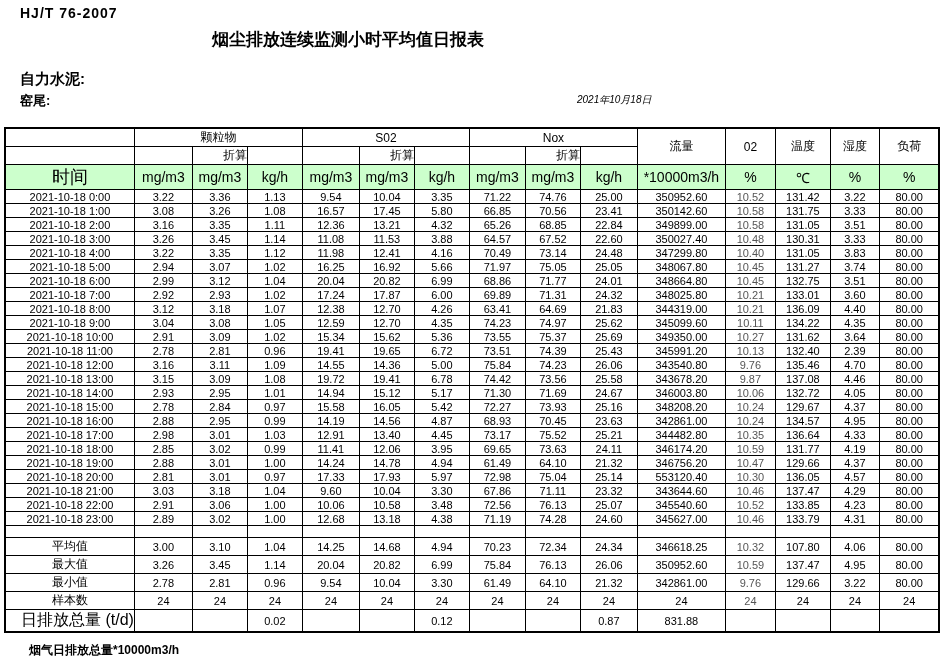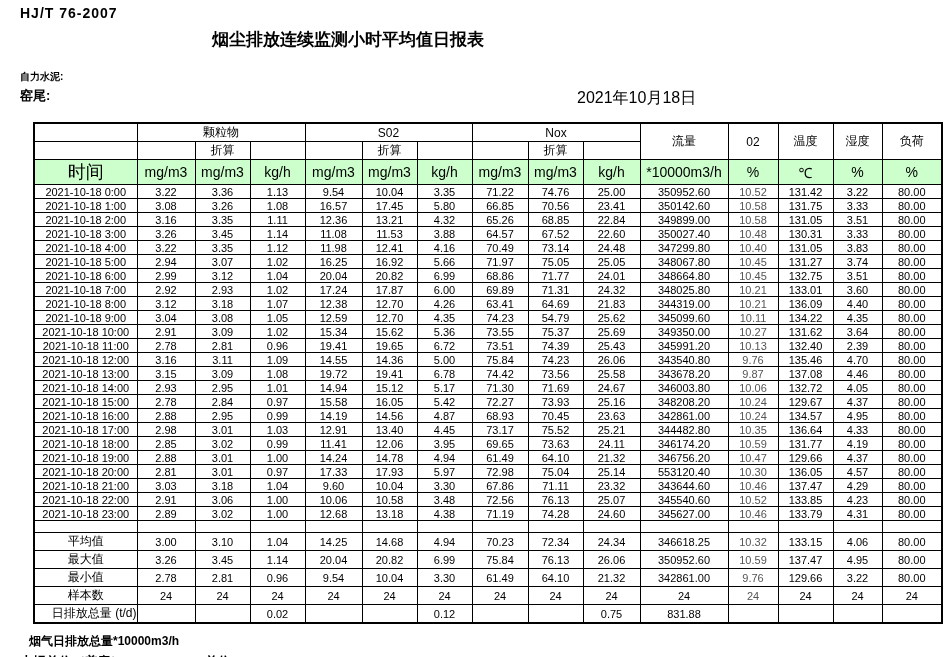--- a/index.html
+++ b/index.html
@@ -3,40 +3,40 @@
 <meta charset="utf-8">
 <style>
   * { box-sizing: border-box; }
   html,body { margin:0; padding:0; }
   body {
     width:945px; height:657px; background:#ffffff; color:#000;
     font-family:"Liberation Sans", sans-serif; overflow:hidden;
   }
   .standard { margin:5px 0 0 20px; font-weight:bold; font-size:14px; letter-spacing:1px; }
   .title { margin:7px 0 0 212px; font-weight:bold; font-size:17px; }
-  .company { margin:19px 0 0 20px; font-weight:bold; font-size:10px; }
+  .company { margin:19px 0 0 20px; font-weight:bold; font-size:15px; }
   .locline { position:relative; margin:3px 0 0 20px; font-weight:bold; font-size:13px; height:16px; }
-  .date { position:absolute; left:557px; top:1px; font-weight:normal; font-size:16px; }
+  .date { position:absolute; left:557px; top:1px; font-weight:normal; font-size:10px;font-style:italic; }
 
   table.report {
-    margin:19px 0 0 33px; border-collapse:collapse; table-layout:fixed;
+    margin:19px 0 0 4px; border-collapse:collapse; table-layout:fixed;
     border:2px solid #000;
   }
   .report th, .report td {
     border:1px solid #000; padding:0; text-align:center; overflow:hidden;
     white-space:nowrap; font-weight:normal; font-size:11px; height:14px;
   }
   .report thead tr.group th { height:17px; font-size:12px; }
-  .report thead tr.zhesuan th { height:15px; font-size:12px; }
+  .report thead tr.zhesuan th { height:15px; font-size:12px;text-align:right; }
   .report thead tr.units th { height:15px; background:var(--green,#ccffcc); font-size:14px; }
   .report thead tr.units th.time-h { font-size:18px; }
   .report td.o2 { color:#555; }
   .report tr.spacer td { height:12px; }
   .report td.sum-label { font-size:12px; }
-  .report td.total-label { font-size:12px; text-align:right; padding-left:3px; }
+  .report td.total-label { font-size:16px; text-align:right; padding-left:15px; }
   .note { margin:9px 0 0 29px; font-weight:bold; font-size:12px; }
   .footrow { position:relative; margin:3px 0 0 20px; font-weight:bold; font-size:13px; height:16px; }
   .unit-label { position:absolute; left:185px; top:0; }
 </style>
 </head>
 <body>
 
 <div class="standard">HJ/T  76-2007</div>
 <div class="title">烟尘排放连续监测小时平均值日报表</div>
 <div class="company">自力水泥:</div>
@@ -261,21 +261,21 @@
       </tr>
       <tr>
         <td class="time-cell">2021-10-18  9:00</td>
         <td>3.04</td>
         <td>3.08</td>
         <td>1.05</td>
         <td>12.59</td>
         <td>12.70</td>
         <td>4.35</td>
         <td>74.23</td>
-        <td>54.79</td>
+        <td>74.97</td>
         <td>25.62</td>
         <td>345099.60</td>
         <td class="o2">10.11</td>
         <td>134.22</td>
         <td>4.35</td>
         <td>80.00</td>
       </tr>
       <tr>
         <td class="time-cell">2021-10-18 10:00</td>
         <td>2.91</td>
@@ -537,21 +537,21 @@
         <td>3.10</td>
         <td>1.04</td>
         <td>14.25</td>
         <td>14.68</td>
         <td>4.94</td>
         <td>70.23</td>
         <td>72.34</td>
         <td>24.34</td>
         <td>346618.25</td>
         <td class="o2">10.32</td>
-        <td>133.15</td>
+        <td>107.80</td>
         <td>4.06</td>
         <td>80.00</td>
       </tr>
       <tr>
         <td class="sum-label">最大值</td>
         <td>3.26</td>
         <td>3.45</td>
         <td>1.14</td>
         <td>20.04</td>
         <td>20.82</td>
@@ -602,21 +602,21 @@
       <tr>
         <td class="total-label">日排放总量 (t/d)</td>
         <td></td>
         <td></td>
         <td>0.02</td>
         <td></td>
         <td></td>
         <td>0.12</td>
         <td></td>
         <td></td>
-        <td>0.75</td>
+        <td>0.87</td>
         <td>831.88</td>
         <td class="o2"></td>
         <td></td>
         <td></td>
         <td></td>
       </tr>
     </tbody>
 </table>
 
 <div class="note">烟气日排放总量*10000m3/h</div>

